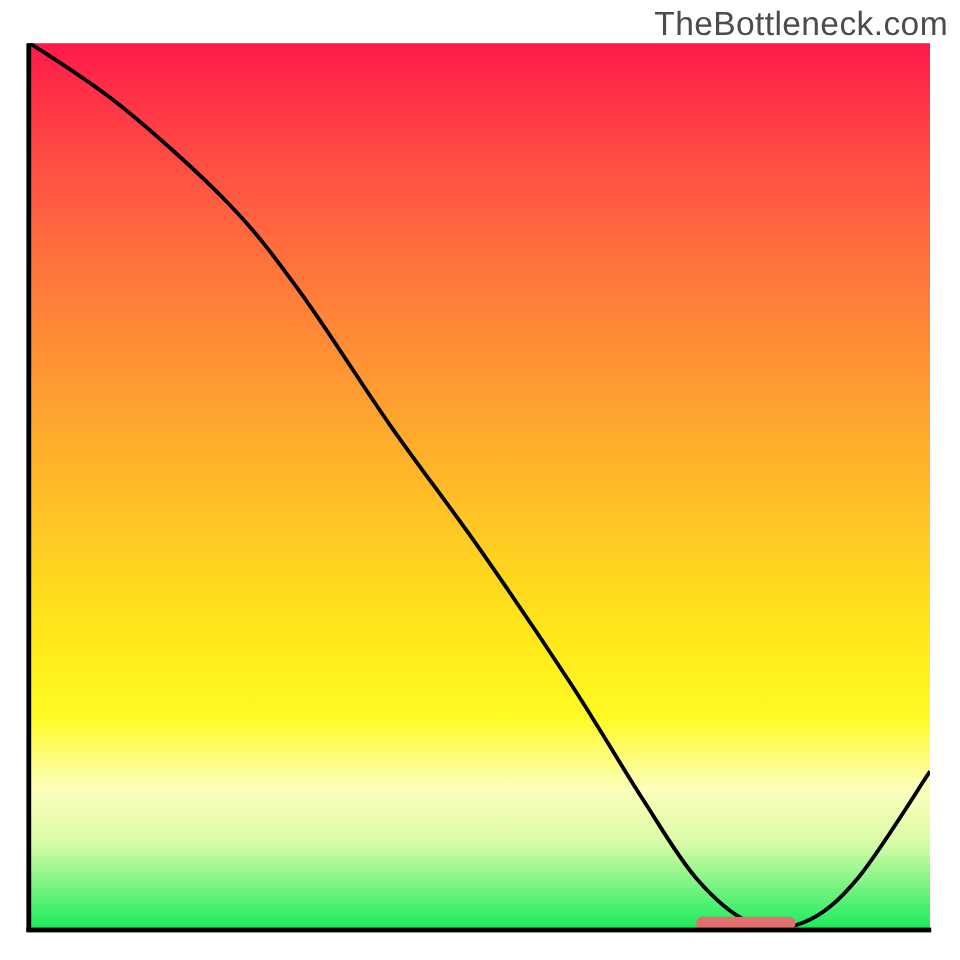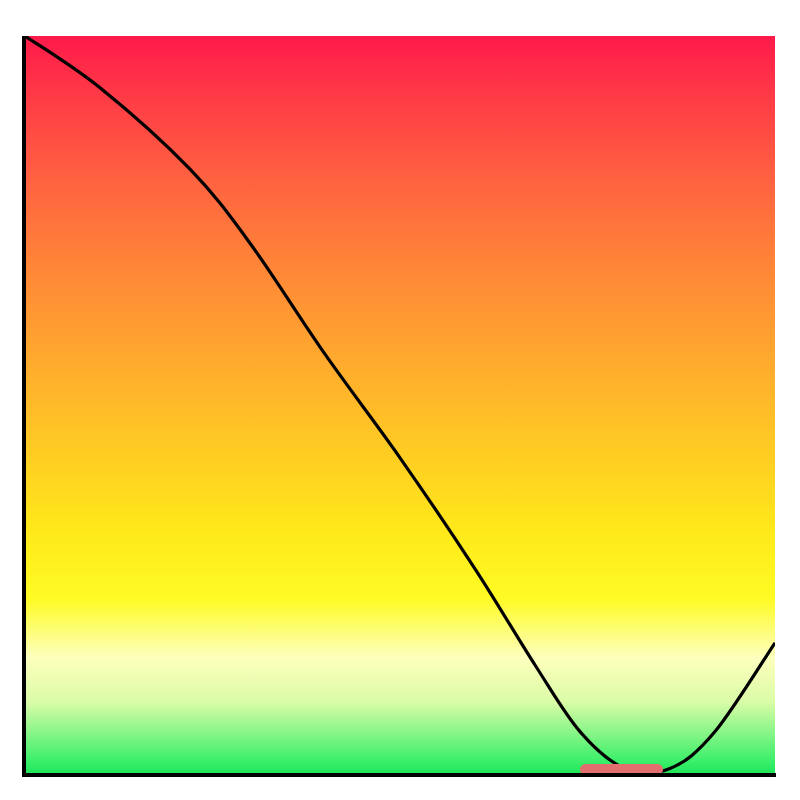--- a/index.html
+++ b/index.html
@@ -91,20 +91,21 @@
     top: 723px;
     background: #e36e6e;
     border-radius: 6px;
   }
 </style>
 </head>
 <body>
 
 <div class="wrap">
 
+  <div class="watermark">TheBottleneck.com</div>
 
   <div class="plot-frame">
     <div class="gradient"></div>
 
     <svg class="curve" viewBox="0 0 750 740" preserveAspectRatio="none">
 
       <path d="M 0.0 0.0 C 12.5 8.6, 47.5 29.6, 75.0 51.8 C 102.5 74.0, 140.0 107.3, 165.0 133.2 C 190.0 159.1, 202.5 176.4, 225.0 207.2 C 247.5 238.0, 275.0 282.4, 300.0 318.2 C 325.0 354.0, 350.0 386.0, 375.0 421.8 C 400.0 457.6, 427.5 498.3, 450.0 532.8 C 472.5 567.3, 492.5 601.9, 510.0 629.0 C 527.5 656.1, 540.0 678.3, 555.0 695.6 C 570.0 712.9, 585.0 726.4, 600.0 732.6 C 615.0 738.8, 630.0 738.8, 645.0 732.6 C 660.0 726.4, 672.5 716.6, 690.0 695.6 C 707.5 674.6, 740.0 621.6, 750.0 606.8"></path>
     </svg>
 
     <div class="marker" style="left: 555px; width: 82.5px; top: 728.08px;"></div>

